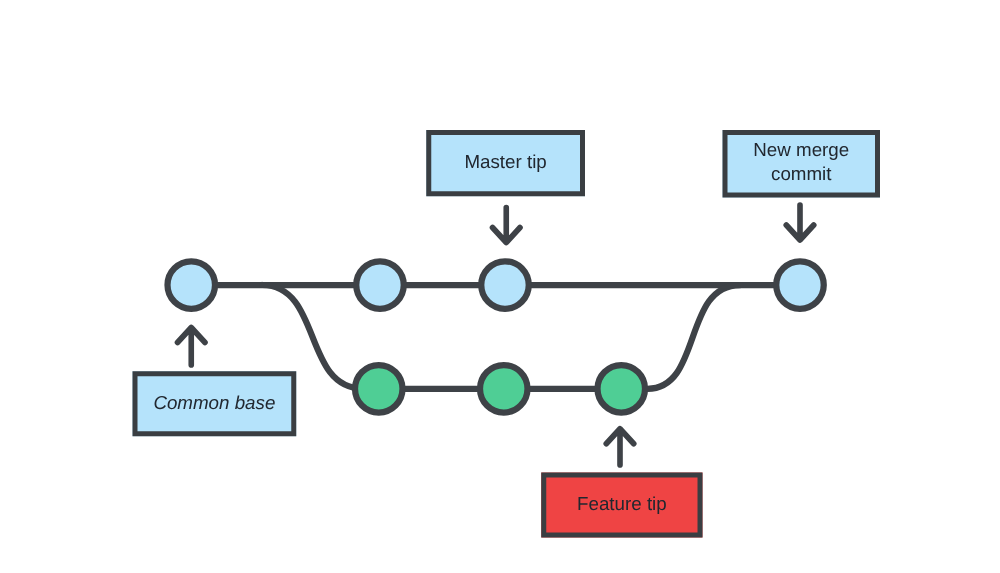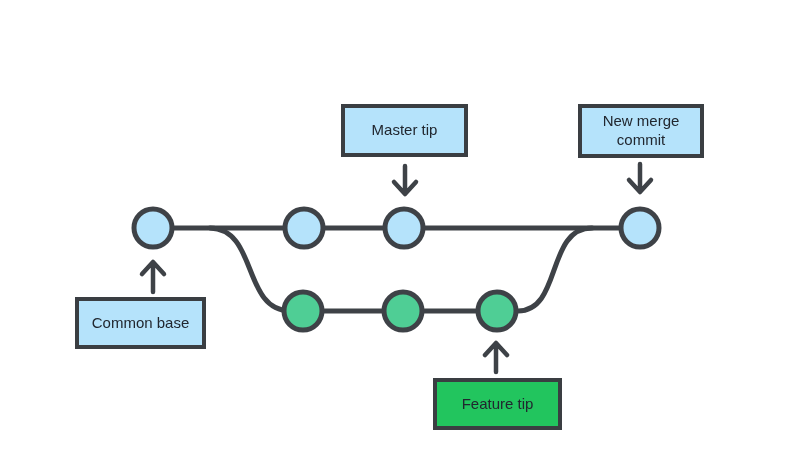--- a/index.html
+++ b/index.html
@@ -44,25 +44,25 @@
     display: flex;
     align-items: center;
     justify-content: center;
     text-align: center;
     font-size: 15px;
     line-height: 1.25;
     color: #21272f;
     padding: 2px 6px;
   }
   .label-blue  { background: #b5e3fb; }
-  .label-green { background: #22c55e; }
+  .label-green { background: #ef4444; }
 
   .box-master-tip  { left: 341px; top: 104px; width: 127px; height: 53px; text-align: right; }
   .box-new-merge   { left: 578px; top: 104px; width: 126px; height: 54px; justify-content: flex-end; }
-  .box-common-base { left:  75px; top: 297px; width: 131px; height: 52px; }
+  .box-common-base { left:  106px; top: 297px; width: 131px; height: 52px; font-style: italic; }
   .box-feature-tip { left: 433px; top: 378px; width: 129px; height: 52px; }
 </style>
 </head>
 <body>
 
 <div class="canvas">
 
   <svg class="diagram" width="800" height="458" viewBox="0 0 800 458">
 
     <path class="edge" d="M153 228 H640"></path>

